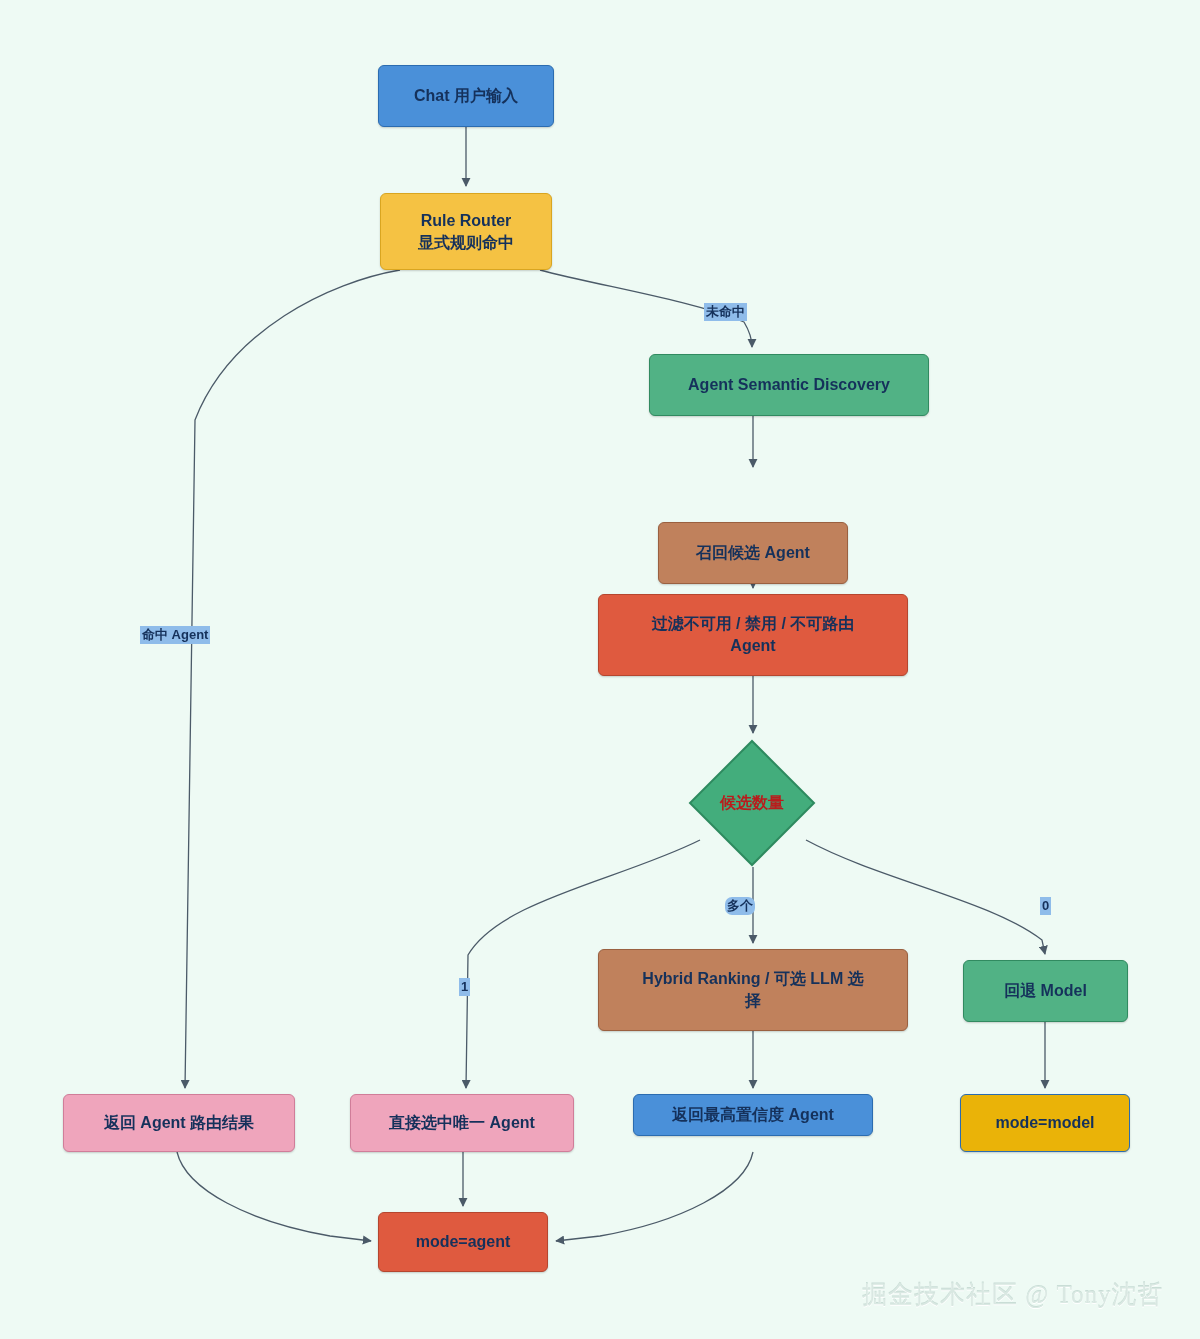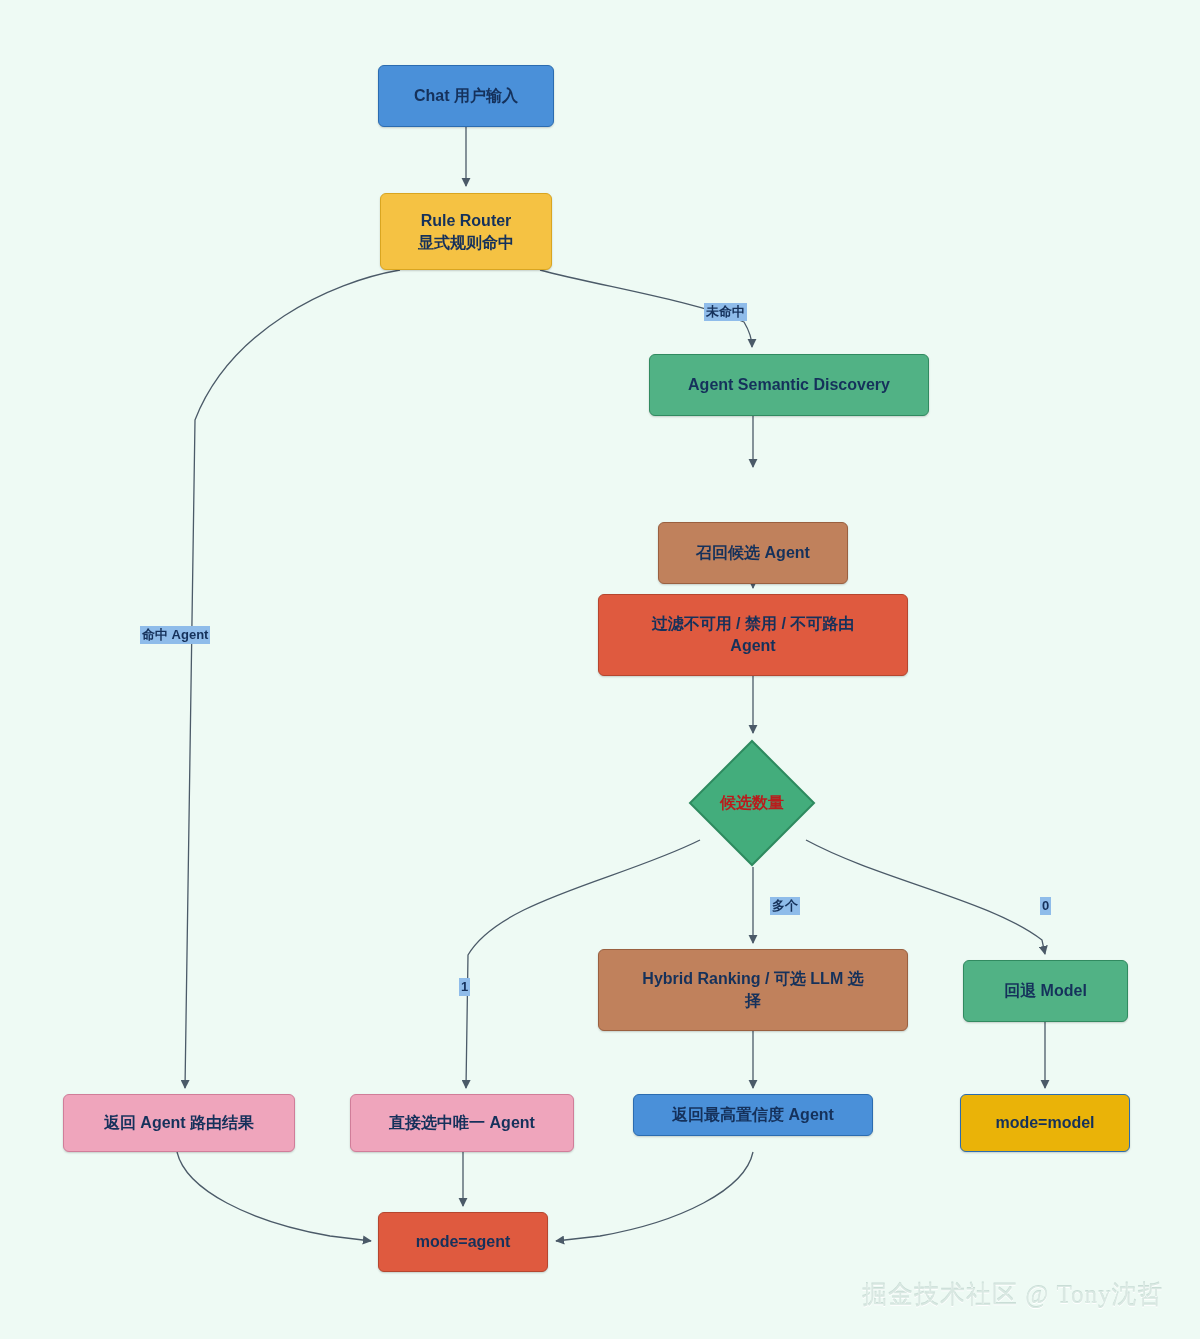--- a/index.html
+++ b/index.html
@@ -165,19 +165,19 @@
   <div class="node" style="left:960px; top:1094px; width:170px; height:58px; background:#eab308; border-color:#2b6cb0;">
     <span>mode=model</span>
   </div>
 
   <div class="node" style="left:378px; top:1212px; width:170px; height:60px; background:#df5a3f; border-color:#b5462f;">
     <span>mode=agent</span>
   </div>
 
   <div class="edge-label" style="left:140px; top:626px;">命中 Agent</div>
   <div class="edge-label" style="left:704px; top:303px;">未命中</div>
-  <div class="edge-label" style="left:770px; top:897px;">多个</div>
+  <div class="edge-label" style="left:725px; top:897px;border-radius:7px;">多个</div>
   <div class="edge-label" style="left:459px; top:978px;">1</div>
   <div class="edge-label" style="left:1040px; top:897px;">0</div>
 
   <div id="watermark" style="left:862px; top:1278px;">掘金技术社区 @ Tony沈哲</div>
 
 </div>
 
 </body></html>

